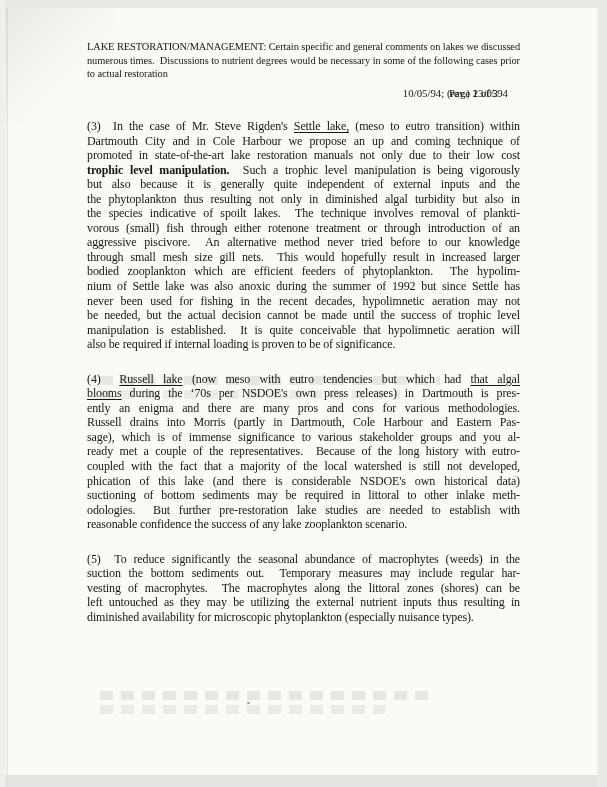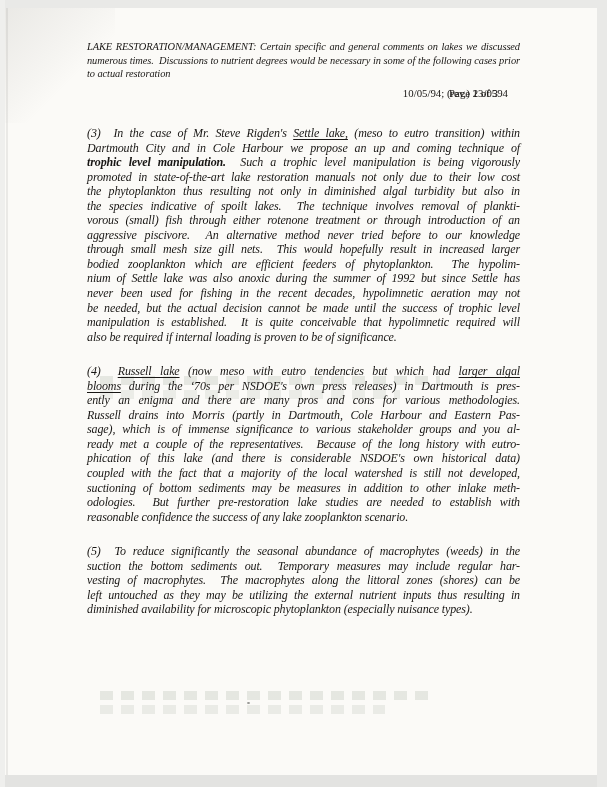--- a/index.html
+++ b/index.html
@@ -26,22 +26,22 @@
     background:rgba(70,70,68,0.55);pointer-events:none;}
 
   
   .col{position:absolute;left:87px;width:433px;}
   .header-block{top:40px;font-size:10.4px;line-height:13.7px;letter-spacing:-0.08px;}
   .date-row{top:86px;font-size:10.8px;line-height:14px;}
   .date-center{display:block;text-align:right;position:relative;left:-12px;}
   .page-label{position:absolute;right:22px;top:0;margin-left:35px;}
 
   .body-block{top:110px;font-size:12px;line-height:14.55px;letter-spacing:-0.12px;}
-  .para{margin:16px 0 20px 0;}
-  .tline{text-align:justify;text-align-last:justify;white-space:pre-wrap;font-style:italic;}
+  .para{margin:9px 0 20px 0;}
+  .tline{text-align:justify;text-align-last:justify;white-space:pre-wrap;}
   .tline.last{text-align-last:left;}
   u{text-underline-offset:1.5px;}
   b{font-weight:bold;}
 
   
   .ghost{position:absolute;height:9px;opacity:0.55;filter:blur(0.7px);
     background:repeating-linear-gradient(90deg,rgba(148,158,142,0.38) 0 13px,rgba(148,158,142,0) 13px 21px);
     pointer-events:none;}
   .g1a{left:100px;top:376px;width:340px;}
   .g1b{left:100px;top:390px;width:300px;opacity:0.4;}
@@ -74,44 +74,45 @@
 
   <div class="col date-row">
     <span class="date-center">10/05/94;  (rev.) 13/0594</span>
     <span class="page-label">Page 2 of 3</span>
   </div>
 
   <div class="col body-block">
     <div class="para">
         <div class="tline">(3)  In the case of Mr. Steve Rigden's <u>Settle lake,</u> (meso to eutro transition) within</div>
         <div class="tline">Dartmouth City and in Cole Harbour we propose an up and coming technique of</div>
+        <div class="tline">promoted in state-of-the-art lake restoration manuals not only due to their low cost</div>
         <div class="tline"><b>trophic level manipulation.</b>  Such a trophic level manipulation is being vigorously</div>
-        <div class="tline">promoted in state-of-the-art lake restoration manuals not only due to their low cost</div>
+        <div class="tline">but also because it is generally quite independent of external inputs and the</div>
         <div class="tline">the phytoplankton thus resulting not only in diminished algal turbidity but also in</div>
         <div class="tline">the species indicative of spoilt lakes.  The technique involves removal of plankti-</div>
         <div class="tline">vorous (small) fish through either rotenone treatment or through introduction of an</div>
         <div class="tline">aggressive piscivore.  An alternative method never tried before to our knowledge</div>
         <div class="tline">through small mesh size gill nets.  This would hopefully result in increased larger</div>
         <div class="tline">bodied zooplankton which are efficient feeders of phytoplankton.  The hypolim-</div>
         <div class="tline">nium of Settle lake was also anoxic during the summer of 1992 but since Settle has</div>
         <div class="tline">never been used for fishing in the recent decades, hypolimnetic aeration may not</div>
         <div class="tline">be needed, but the actual decision cannot be made until the success of trophic level</div>
-        <div class="tline">manipulation is established.  It is quite conceivable that hypolimnetic required will</div>
+        <div class="tline">manipulation is established.  It is quite conceivable that hypolimnetic aeration will</div>
         <div class="tline last">also be required if internal loading is proven to be of significance.</div>
       </div>
     <div class="para">
-        <div class="tline">(4)  <u>Russell lake</u> (now meso with eutro tendencies but which had <u>larger algal</u></div>
+        <div class="tline">(4)  <u>Russell lake</u> (now meso with eutro tendencies but which had <u>that algal</u></div>
         <div class="tline"><u>blooms</u> during the ‘70s per NSDOE's own press releases) in Dartmouth is pres-</div>
         <div class="tline">ently an enigma and there are many pros and cons for various methodologies.</div>
         <div class="tline">Russell drains into Morris (partly in Dartmouth, Cole Harbour and Eastern Pas-</div>
         <div class="tline">sage), which is of immense significance to various stakeholder groups and you al-</div>
         <div class="tline">ready met a couple of the representatives.  Because of the long history with eutro-</div>
+        <div class="tline">coupled with the fact that a majority of the local watershed is still not developed,</div>
         <div class="tline">phication of this lake (and there is considerable NSDOE's own historical data)</div>
-        <div class="tline">coupled with the fact that a majority of the local watershed is still not developed,</div>
-        <div class="tline">suctioning of bottom sediments may be measures in addition to other inlake meth-</div>
+        <div class="tline">suctioning of bottom sediments may be required in littoral to other inlake meth-</div>
         <div class="tline">odologies.  But further pre-restoration lake studies are needed to establish with</div>
         <div class="tline last">reasonable confidence the success of any lake zooplankton scenario.</div>
       </div>
     <div class="para">
         <div class="tline">(5)  To reduce significantly the seasonal abundance of macrophytes (weeds) in the</div>
         <div class="tline">suction the bottom sediments out.  Temporary measures may include regular har-</div>
         <div class="tline">vesting of macrophytes.  The macrophytes along the littoral zones (shores) can be</div>
         <div class="tline">left untouched as they may be utilizing the external nutrient inputs thus resulting in</div>
         <div class="tline last">diminished availability for microscopic phytoplankton (especially nuisance types).</div>
       </div>

